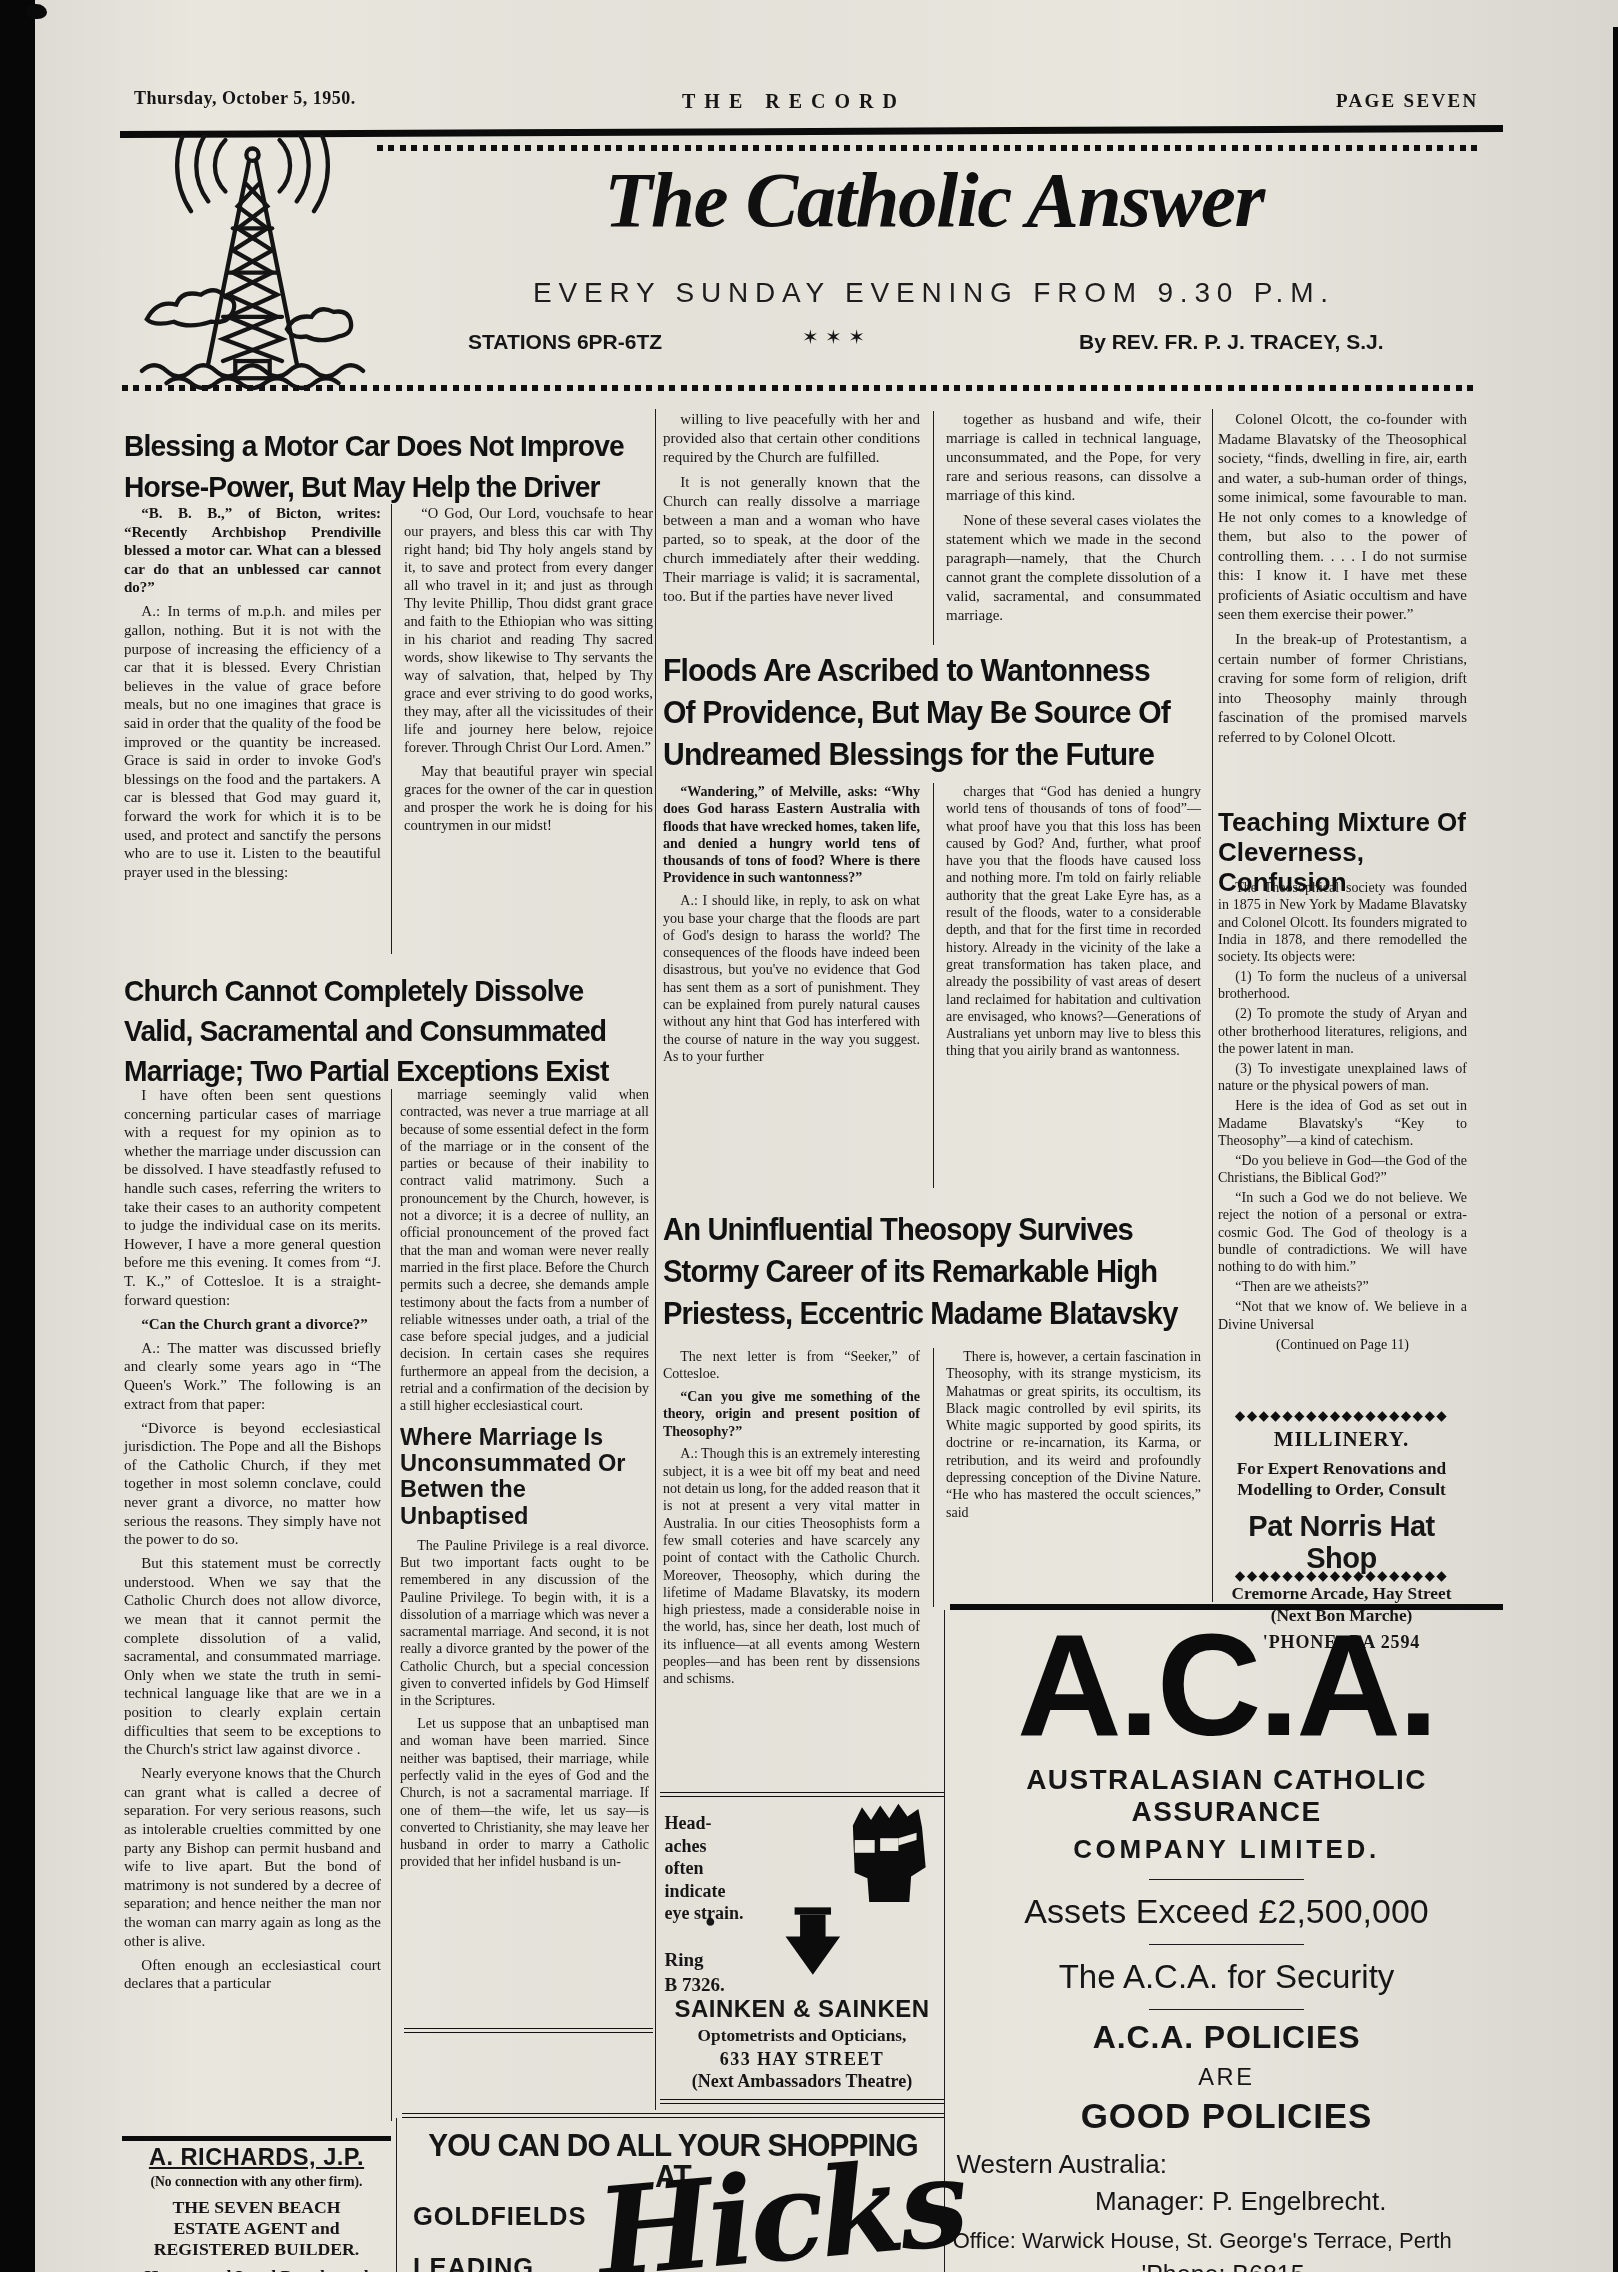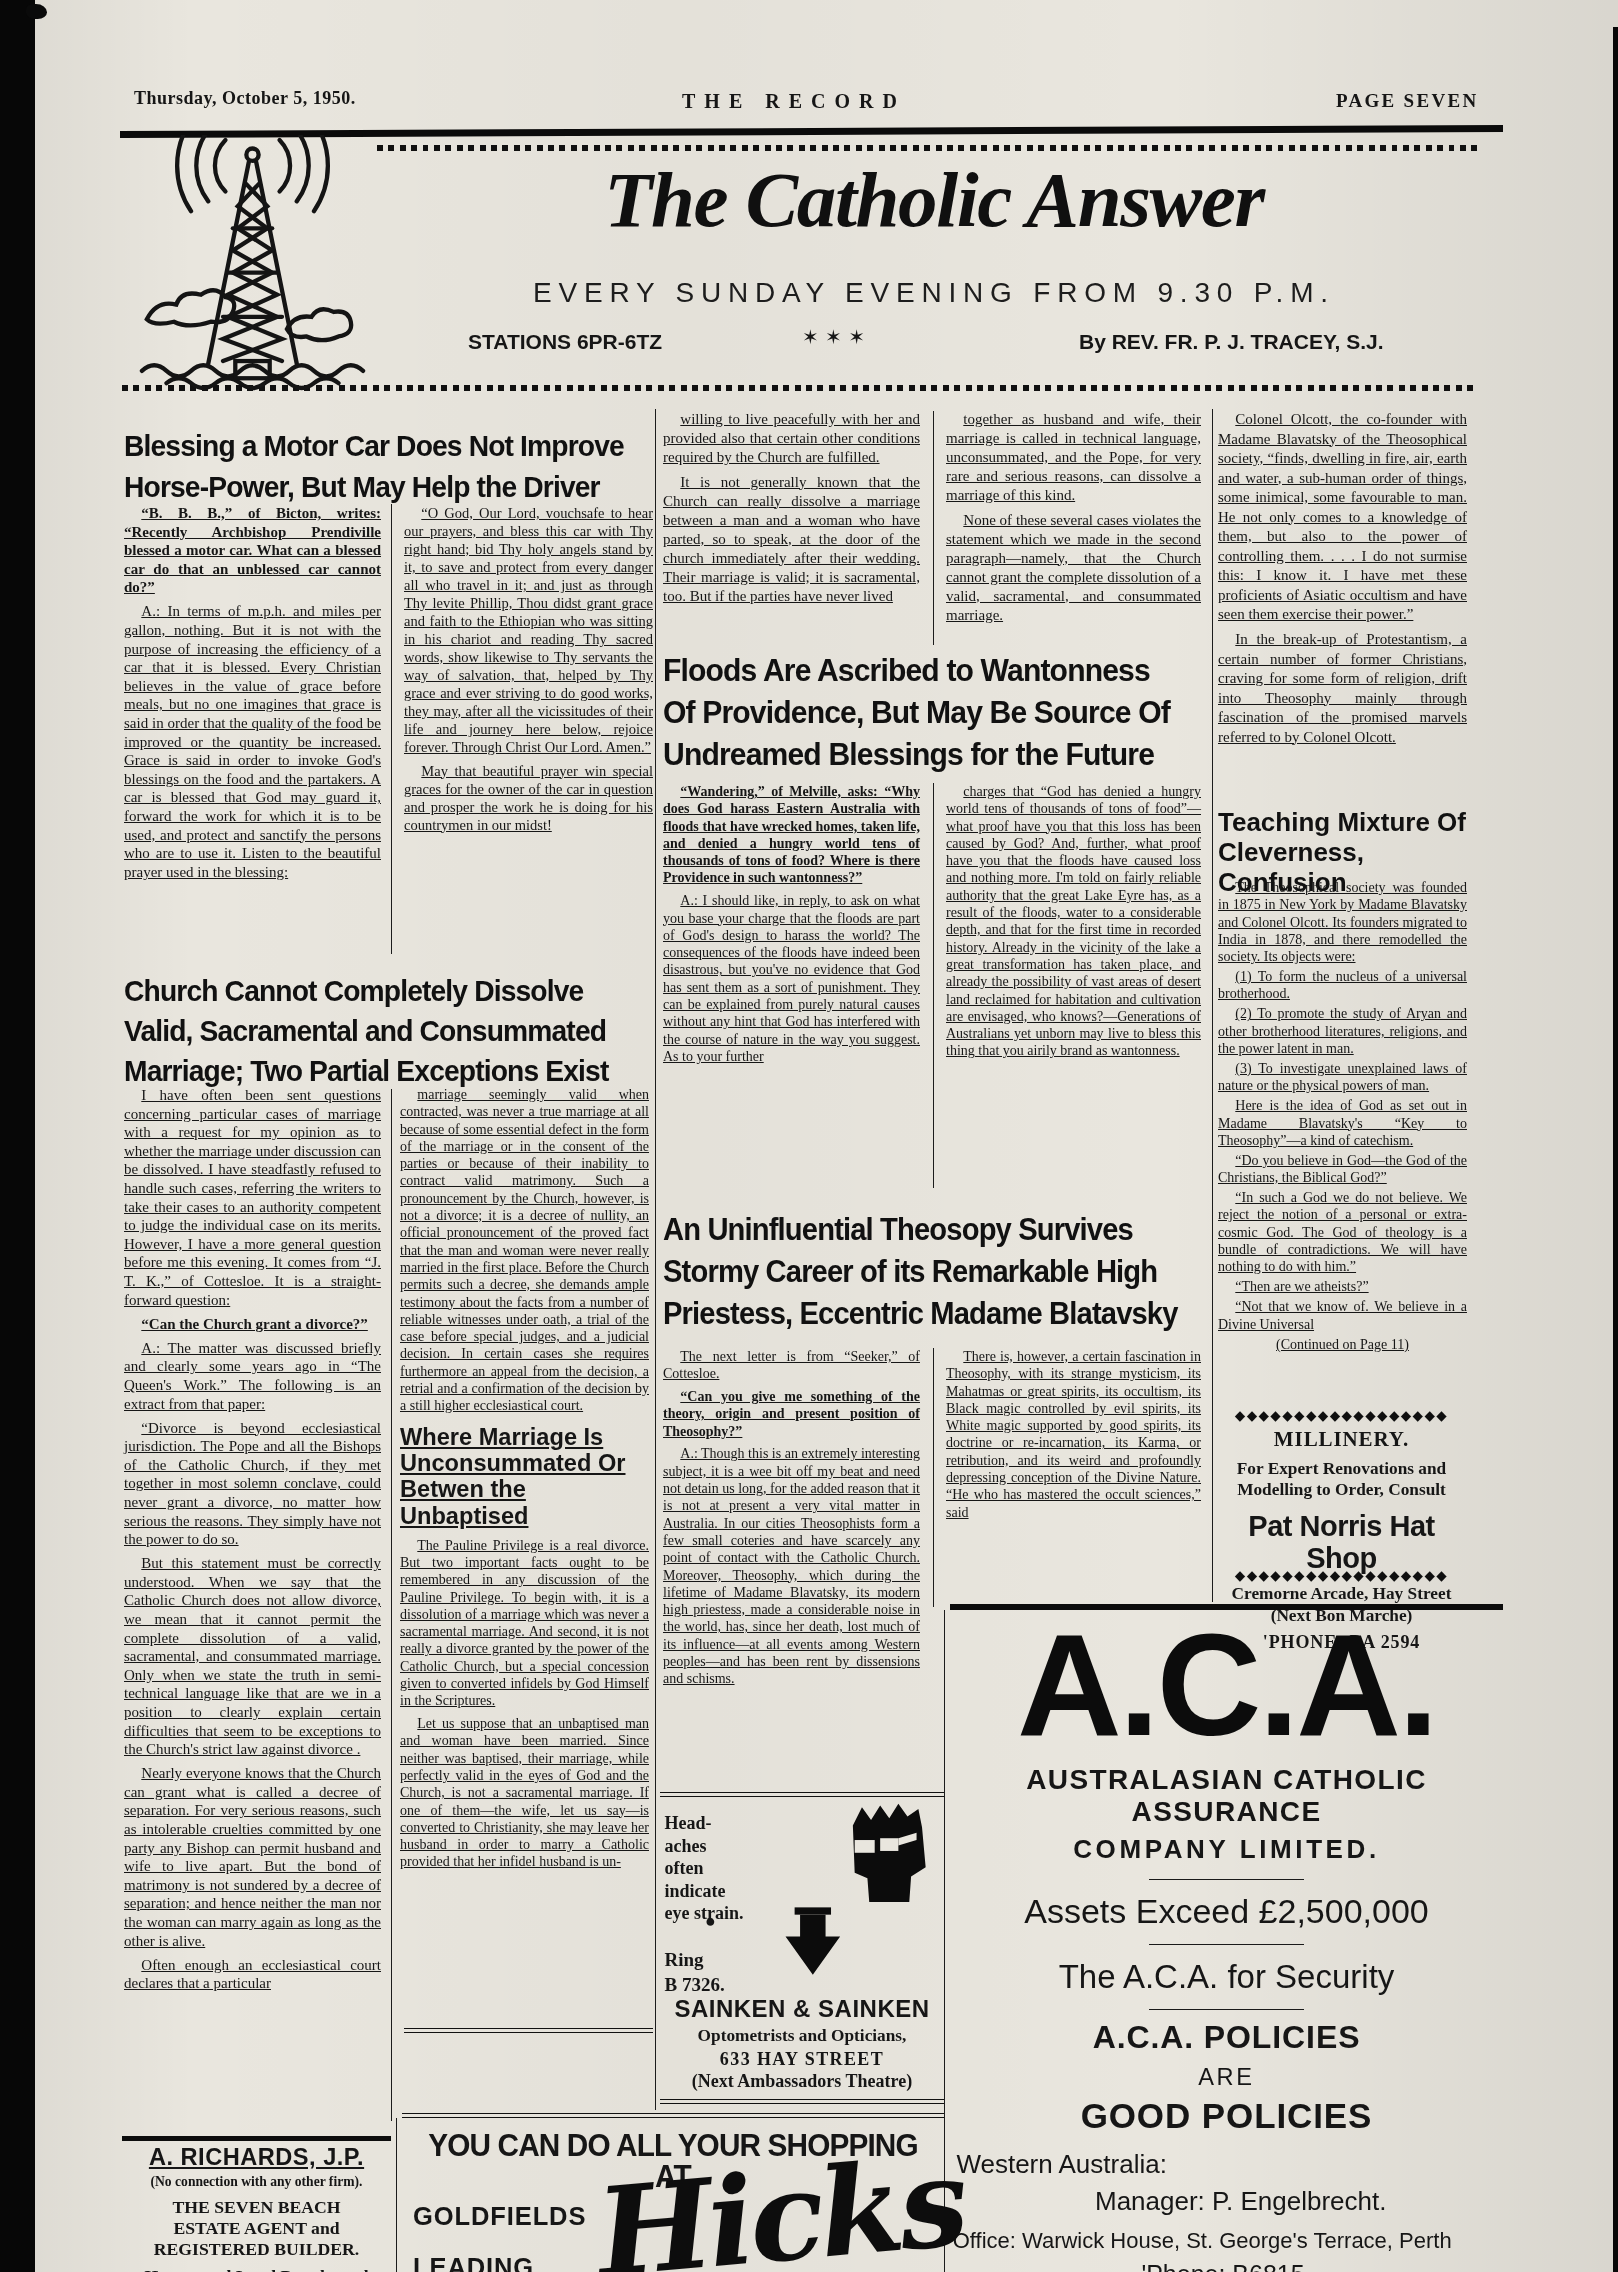--- a/index.html
+++ b/index.html
@@ -33,21 +33,21 @@
   .hl{font-family:"Liberation Sans",sans-serif;font-weight:700;color:#111;letter-spacing:-0.9px;transform:scaleX(.94);transform-origin:0 0;}
   .h-a1{left:124px;top:425px;width:564px;font-size:30px;line-height:41px;}
   .h-a2{left:124px;top:971px;width:564px;font-size:30px;line-height:40px;}
   .h-fl{left:663px;top:649px;width:586px;font-size:32px;line-height:42px;}
   .h-th{left:663px;top:1209px;width:586px;font-size:31px;line-height:42px;}
   .h-te{left:1218px;top:807px;width:264px;font-size:26px;line-height:30px;letter-spacing:0;transform:none;}
 
   
   .col p{margin:0 0 5.5px;text-indent:17.3px;text-align:justify;}
   .col p.q{font-weight:700;}
-  .col{position:absolute;text-decoration:underline;}
+  .col{position:absolute;}
   .col-a1l{left:124px;top:504px;width:257px;font-size:15px;line-height:18.6px;}
   .col-a1r{left:404px;top:504px;width:249px;font-size:14.5px;line-height:18px;}
   .col-a2l{left:124px;top:1086px;width:257px;font-size:15px;line-height:18.6px;}
   .col-a2r{left:400px;top:1086px;width:249px;font-size:14px;line-height:17.3px;}
   .subhd{font:700 23.6px/1.12 "Liberation Sans",sans-serif;margin:9px 0 7.3px;text-indent:0;}
   .col-mc{left:663px;top:410px;width:257px;font-size:15px;line-height:19px;}
   .col-md{left:946px;top:410px;width:255px;font-size:15px;line-height:19px;}
   .col-fll{left:663px;top:783px;width:257px;font-size:14px;line-height:17.3px;}
   .col-flr{left:946px;top:783px;width:255px;font-size:14px;line-height:17.3px;}
   .col-thl{left:663px;top:1348px;width:257px;font-size:14px;line-height:17.3px;}

